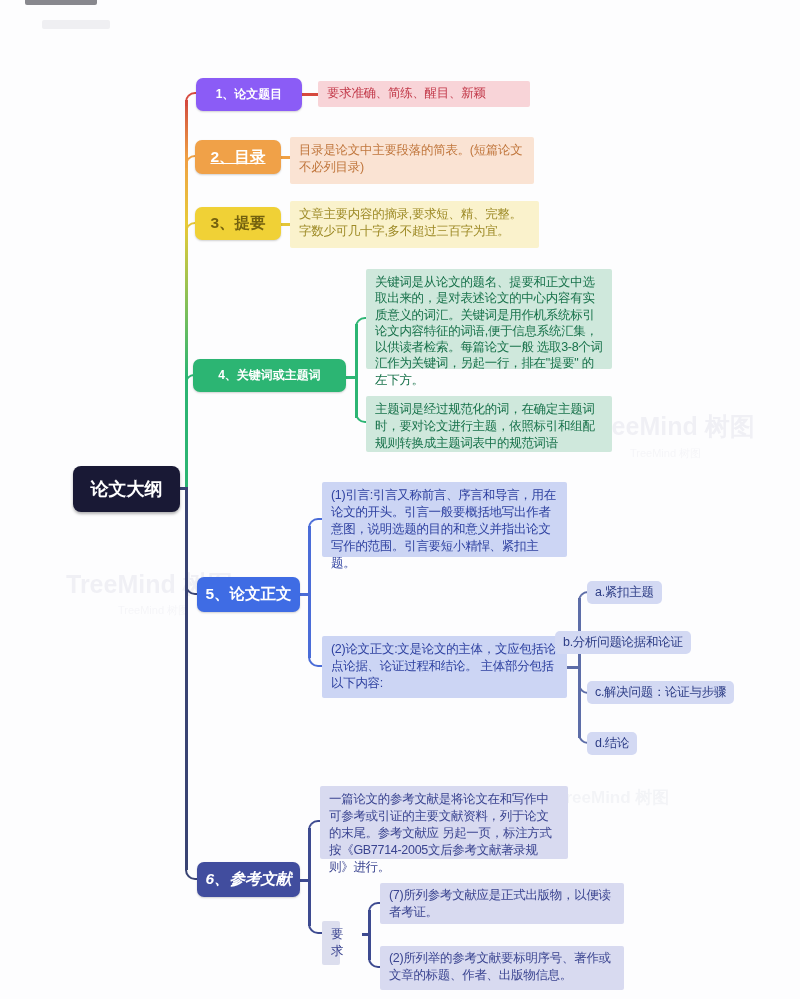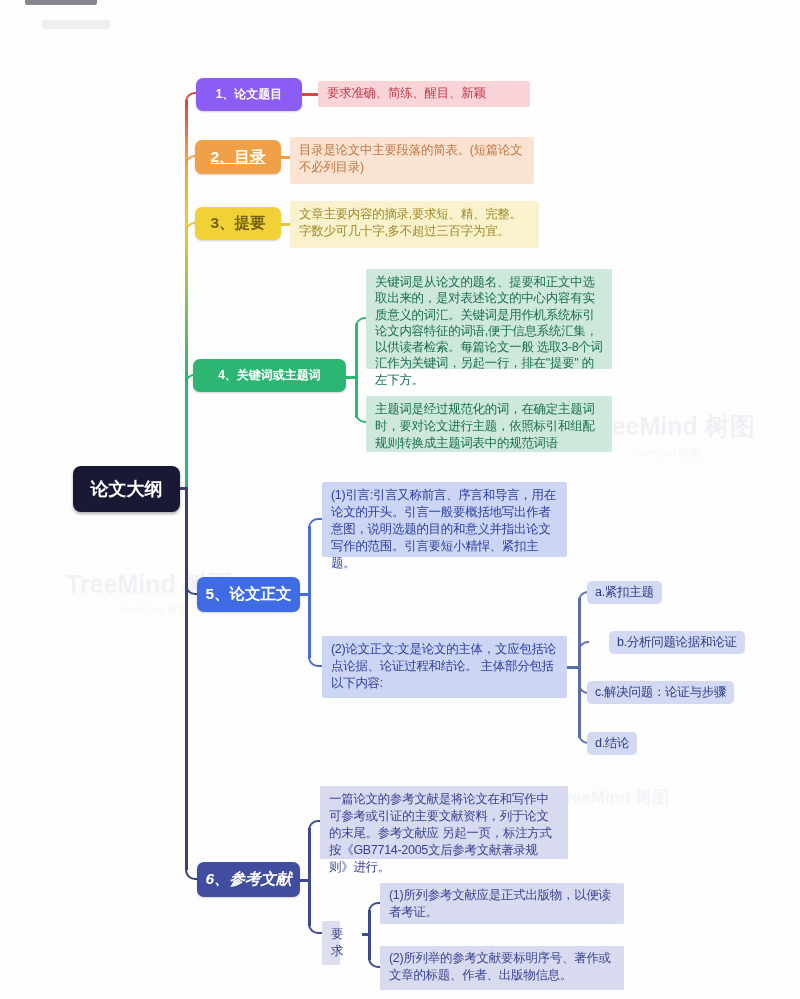--- a/index.html
+++ b/index.html
@@ -35,21 +35,21 @@
   .lf1 { left:318px; top:81px;  width:212px; height:26px; background:#f8d4d8; color:#c23a4a; padding:4px 9px;}
   .lf2 { left:290px; top:137px; width:244px; height:47px; background:#fae3d3; color:#c0763c;}
   .lf3 { left:290px; top:201px; width:249px; height:47px; background:#faf2cc; color:#9d8a26;}
   .lf4a{ left:366px; top:269px; width:246px; height:100px; background:#cfe8dc; color:#17714a; line-height:16.3px;}
   .lf4b{ left:366px; top:396px; width:246px; height:56px; background:#cfe8dc; color:#17714a;}
   .lf5a{ left:322px; top:482px; width:245px; height:75px; background:#ccd5f4; color:#2e41a0;}
   .lf5b{ left:322px; top:636px; width:245px; height:62px; background:#ccd5f4; color:#2e41a0;}
   .sub  { position:absolute; background:#d3d9f3; color:#2c3c85; font-size:12.5px;
           border-radius:5px; padding:3px 8px; white-space:nowrap; letter-spacing:-0.3px;}
   .sa { left:587px; top:581px; }
-  .sb { left:609px; top:631px; }
+  .sb { left:555px; top:631px; }
   .sc { left:587px; top:681px; }
   .sd { left:587px; top:732px; }
   .lf6 { left:320px; top:786px; width:248px; height:73px; background:#d8daf0; color:#3a4490;}
   .req { left:322px; top:921px; width:17px; background:#dcdeee; color:#3a4490; text-align:center;}
   .rq1 { left:380px; top:883px; width:244px; height:41px; background:#d8daf0; color:#3a4490; padding:4px 9px;}
   .rq2 { left:380px; top:946px; width:244px; height:44px; background:#d8daf0; color:#3a4490; padding:4px 9px;}
   .trunk { position:absolute; left:185px; width:3px; }
   .t1 { top:100px; height:58px; background:linear-gradient(#d14a3f,#efa044); }
   .t2 { top:158px; height:66px; background:linear-gradient(#efa044,#e7cb39); }
   .t3 { top:224px; height:152px; background:linear-gradient(#e7cb39,#2cb573); }
@@ -141,16 +141,16 @@
   <div class="leaf lf4a">关键词是从论文的题名、提要和正文中选取出来的，是对表述论文的中心内容有实质意义的词汇。关键词是用作机系统标引论文内容特征的词语,便于信息系统汇集，以供读者检索。每篇论文一般 选取3-8个词汇作为关键词，另起一行，排在"提要" 的左下方。</div>
   <div class="leaf lf4b">主题词是经过规范化的词，在确定主题词时，要对论文进行主题，依照标引和组配规则转换成主题词表中的规范词语</div>
   <div class="leaf lf5a">(1)引言:引言又称前言、序言和导言，用在论文的开头。引言一般要概括地写出作者意图，说明选题的目的和意义并指出论文写作的范围。引言要短小精悍、紧扣主题。</div>
   <div class="leaf lf5b">(2)论文正文:文是论文的主体，文应包括论点论据、论证过程和结论。 主体部分包括以下内容:</div>
   <div class="sub sa">a.紧扣主题</div>
   <div class="sub sb">b.分析问题论据和论证</div>
   <div class="sub sc">c.解决问题：论证与步骤</div>
   <div class="sub sd">d.结论</div>
   <div class="leaf lf6">一篇论文的参考文献是将论文在和写作中可参考或引证的主要文献资料，列于论文的末尾。参考文献应 另起一页，标注方式按《GB7714-2005文后参考文献著录规则》进行。</div>
   <div class="leaf req">要求</div>
-  <div class="leaf rq1">(1)所列参考文献应是正式出版物，以便读者考证。</div>
+  <div class="leaf rq1">(7)所列参考文献应是正式出版物，以便读者考证。</div>
   <div class="leaf rq2">(2)所列举的参考文献要标明序号、著作或文章的标题、作者、出版物信息。</div>
 
 </div>
 
 </body></html>

